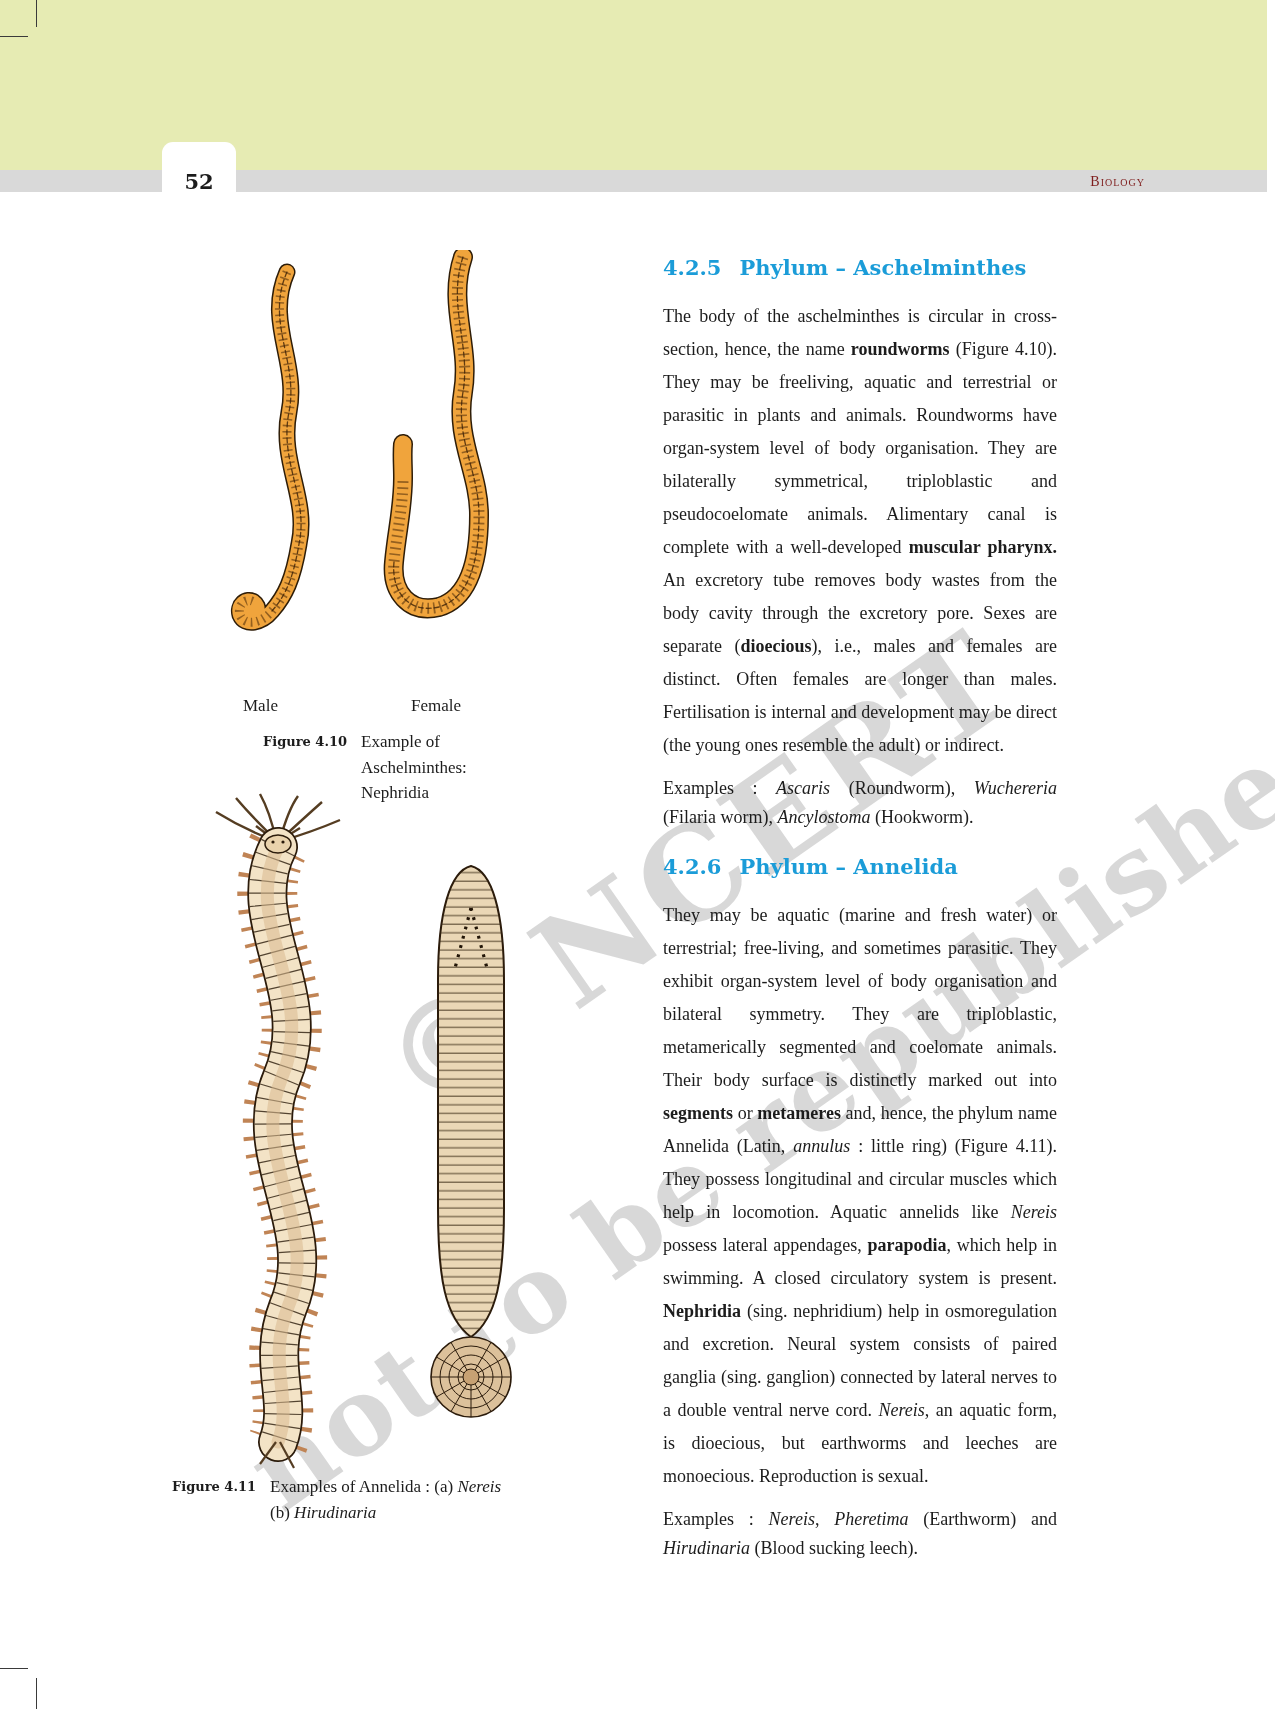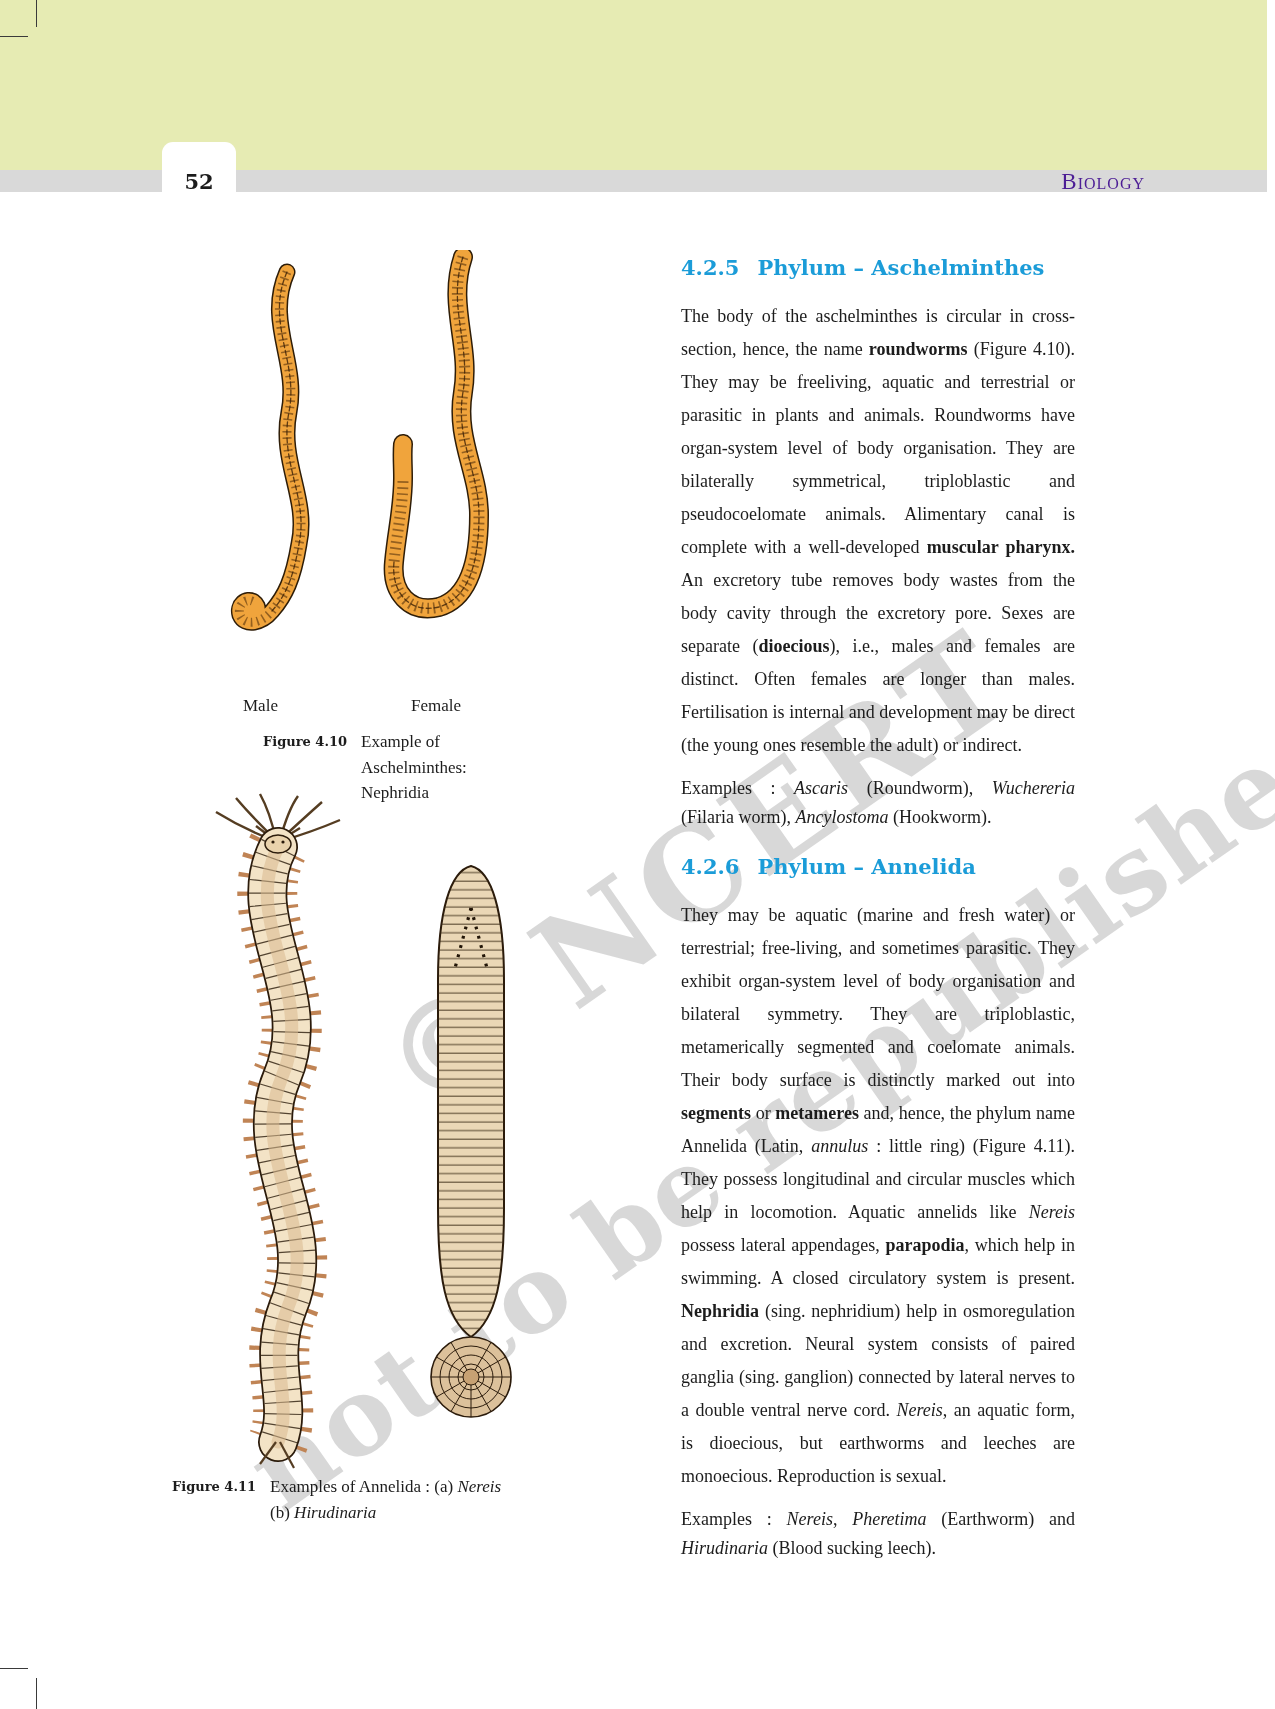--- a/index.html
+++ b/index.html
@@ -2,42 +2,42 @@
 <html><head>
 <meta charset="utf-8">
 <style>
   html,body{margin:0;padding:0;background:#fff;}
   .page{position:relative;width:1275px;height:1709px;background:#ffffff;overflow:hidden;
         font-family:"Liberation Serif",serif;color:#1c1c1c;}
   
   .top-band{position:absolute;left:0;top:0;width:1267px;height:170px;background:#e6ebb3;}
   .header-bar{position:absolute;left:0;top:170px;width:1267px;height:22px;background:#d9d9d9;}
   .header-title{position:absolute;top:171px;right:130px;height:22px;line-height:22px;
-        font-family:"Liberation Serif",serif;font-variant:small-caps;font-size:23px;
-        letter-spacing:1px;color:#4c1d95;z-index:5;}
+        font-family:"Liberation Serif",serif;font-variant:small-caps;font-size:14px;
+        letter-spacing:1px;color:#7f1d1d;z-index:5;}
   .page-tab{position:absolute;left:162px;top:142px;width:74px;height:54px;background:#ffffff;
         border-radius:11px 11px 0 0;z-index:4;display:flex;align-items:flex-end;justify-content:center;}
   .page-num{font-family:"DejaVu Serif",serif;font-weight:bold;font-size:21px;padding-bottom:2px;}
   .footer-band{position:absolute;left:0;top:1601px;width:1275px;height:108px;background:#c9d464;z-index:4;}
   .footer-text{position:absolute;width:100%;top:44px;text-align:center;
         font-family:"Liberation Sans",sans-serif;font-size:17px;color:#222;}
   
   .mark{position:absolute;background:#3a3a3a;z-index:6;}
   .m-tl-v{left:36px;top:0;width:1px;height:27px;}
   .m-tl-h{left:0;top:36px;width:28px;height:1px;}
   .m-bl-h{left:0;top:1668px;width:28px;height:1px;}
   .m-bl-v{left:36px;top:1678px;width:1px;height:31px;}
   
   .wm{position:absolute;z-index:1;color:rgba(125,125,125,0.30);
       font-family:"DejaVu Serif",serif;font-weight:bold;white-space:nowrap;
       transform-origin:0 0;pointer-events:none;}
   .wm1{left:355px;top:1020px;font-size:128px;transform:rotate(-35deg);letter-spacing:6px;}
   .wm2{left:225px;top:1432px;font-size:106px;transform:rotate(-35deg);letter-spacing:2px;}
   
-  .col{position:absolute;left:681px;top:255px;width:394px;z-index:4;}
+  .col{position:absolute;left:663px;top:255px;width:394px;z-index:4;}
   .sec{font-family:"DejaVu Serif",serif;font-weight:bold;font-size:21px;line-height:26px;
        color:#1b9cd8;margin:0 0 19px 0;}
   .sec .num{margin-right:18px;}
   .sec2{margin-top:21px;}
   p.bodytext{margin:8px 0 6px 0;font-size:18px;line-height:33px;text-align:justify;}
   p.examples{margin:12px 0 6px 0;font-size:18px;line-height:29.3px;text-align:justify;}
   .b{font-weight:bold;}
   .i{font-style:italic;}
   
   .figsvg{position:absolute;z-index:2;}

